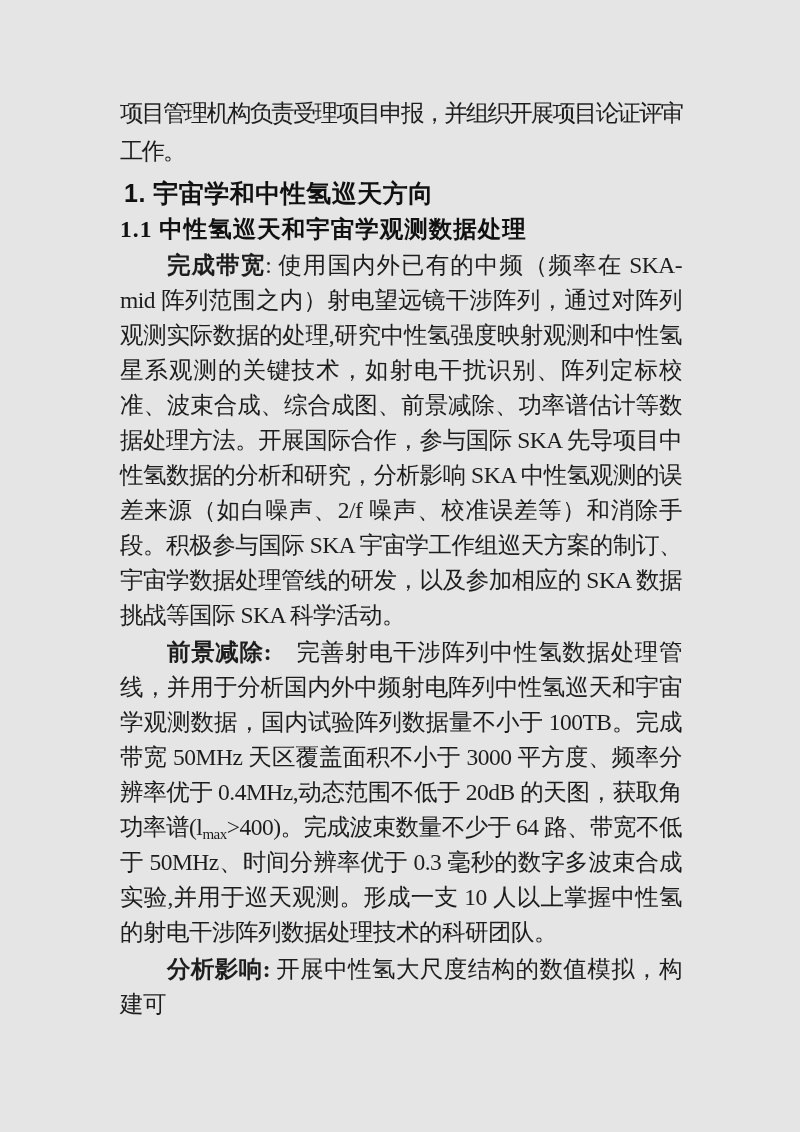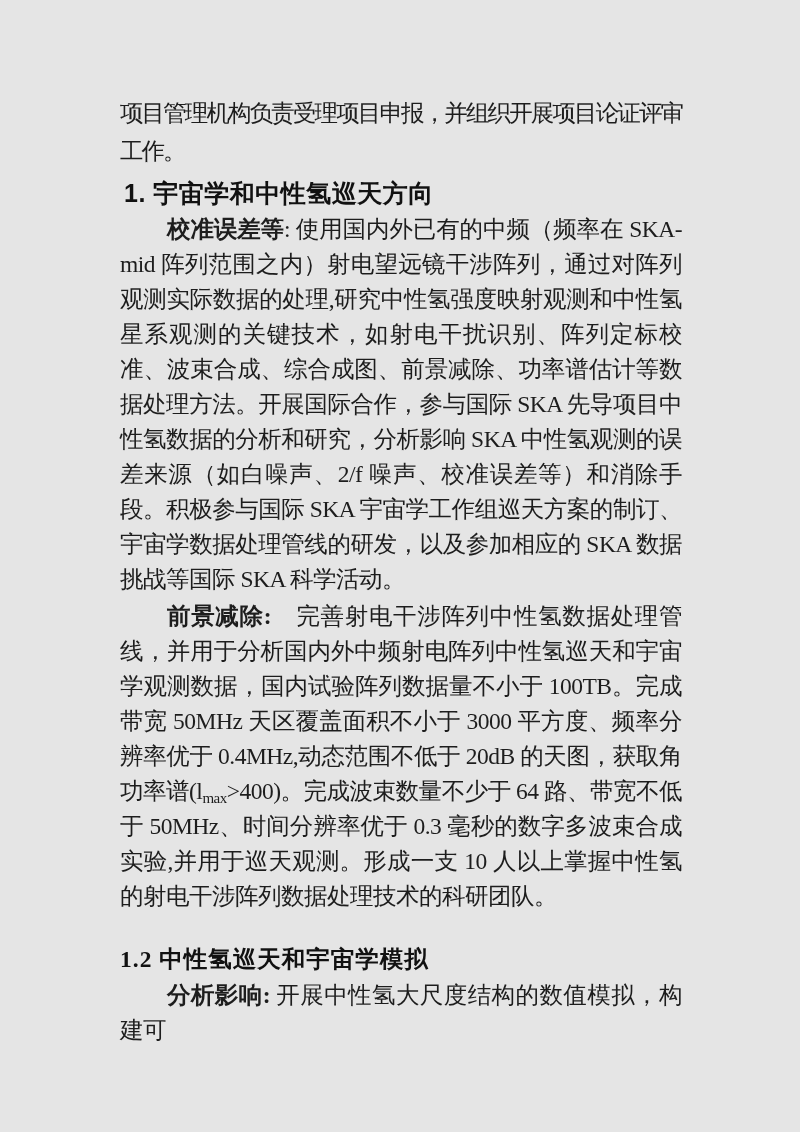--- a/index.html
+++ b/index.html
@@ -70,28 +70,28 @@
 </style>
 </head>
 <body>
 
 <div class="page">
 
   <p class="intro">项目管理机构负责受理项目申报，并组织开展项目论证评审工作。</p>
 
   <h1 class="sec">1. 宇宙学和中性氢巡天方向</h1>
 
+  <h2 class="sub">1.1 中性氢巡天和宇宙学观测数据处理</h2>
 
   <p class="body">
-    <span class="label">校准误差等</span><span>: </span><span>使用国内外已有的中频（频率在 SKA-mid 阵列范围之内）射电望远镜干涉阵列，通过对阵列观测实际数据的处理,研究中性氢强度映射观测和中性氢星系观测的关键技术，如射电干扰识别、阵列定标校准、波束合成、综合成图、前景减除、功率谱估计等数据处理方法。开展国际合作，参与国际 SKA 先导项目中性氢数据的分析和研究，分析影响 SKA 中性氢观测的误差来源（如白噪声、2/f 噪声、校准误差等）和消除手段。积极参与国际 SKA 宇宙学工作组巡天方案的制订、宇宙学数据处理管线的研发，以及参加相应的 SKA 数据挑战等国际 SKA 科学活动。</span>
+    <span class="label">完成带宽</span><span>: </span><span>使用国内外已有的中频（频率在 SKA-mid 阵列范围之内）射电望远镜干涉阵列，通过对阵列观测实际数据的处理,研究中性氢强度映射观测和中性氢星系观测的关键技术，如射电干扰识别、阵列定标校准、波束合成、综合成图、前景减除、功率谱估计等数据处理方法。开展国际合作，参与国际 SKA 先导项目中性氢数据的分析和研究，分析影响 SKA 中性氢观测的误差来源（如白噪声、2/f 噪声、校准误差等）和消除手段。积极参与国际 SKA 宇宙学工作组巡天方案的制订、宇宙学数据处理管线的研发，以及参加相应的 SKA 数据挑战等国际 SKA 科学活动。</span>
   </p>
 
   <p class="body">
     <span class="label">前景减除:</span><span>　完善射电干涉阵列中性氢数据处理管线，并用于分析国内外中频射电阵列中性氢巡天和宇宙学观测数据，国内试验阵列数据量不小于 100TB。完成带宽 50MHz 天区覆盖面积不小于 3000 平方度、频率分辨率优于 0.4MHz,动态范围不低于 20dB 的天图，获取角功率谱(l</span><sub>max</sub><span>&gt;400)。完成波束数量不少于 64 路、带宽不低于 50MHz、时间分辨率优于 0.3 毫秒的数字多波束合成实验,并用于巡天观测。形成一支 10 人以上掌握中性氢的射电干涉阵列数据处理技术的科研团队。</span>
   </p>
 
-  <h2 class="sub second">1.2 中性氢巡天和宇宙学模拟</h2>
 
   <p class="body">
     <span class="label">分析影响:</span><span> 开展中性氢大尺度结构的数值模拟，构建可</span>
   </p>
 
 </div>
 
 </body></html>

